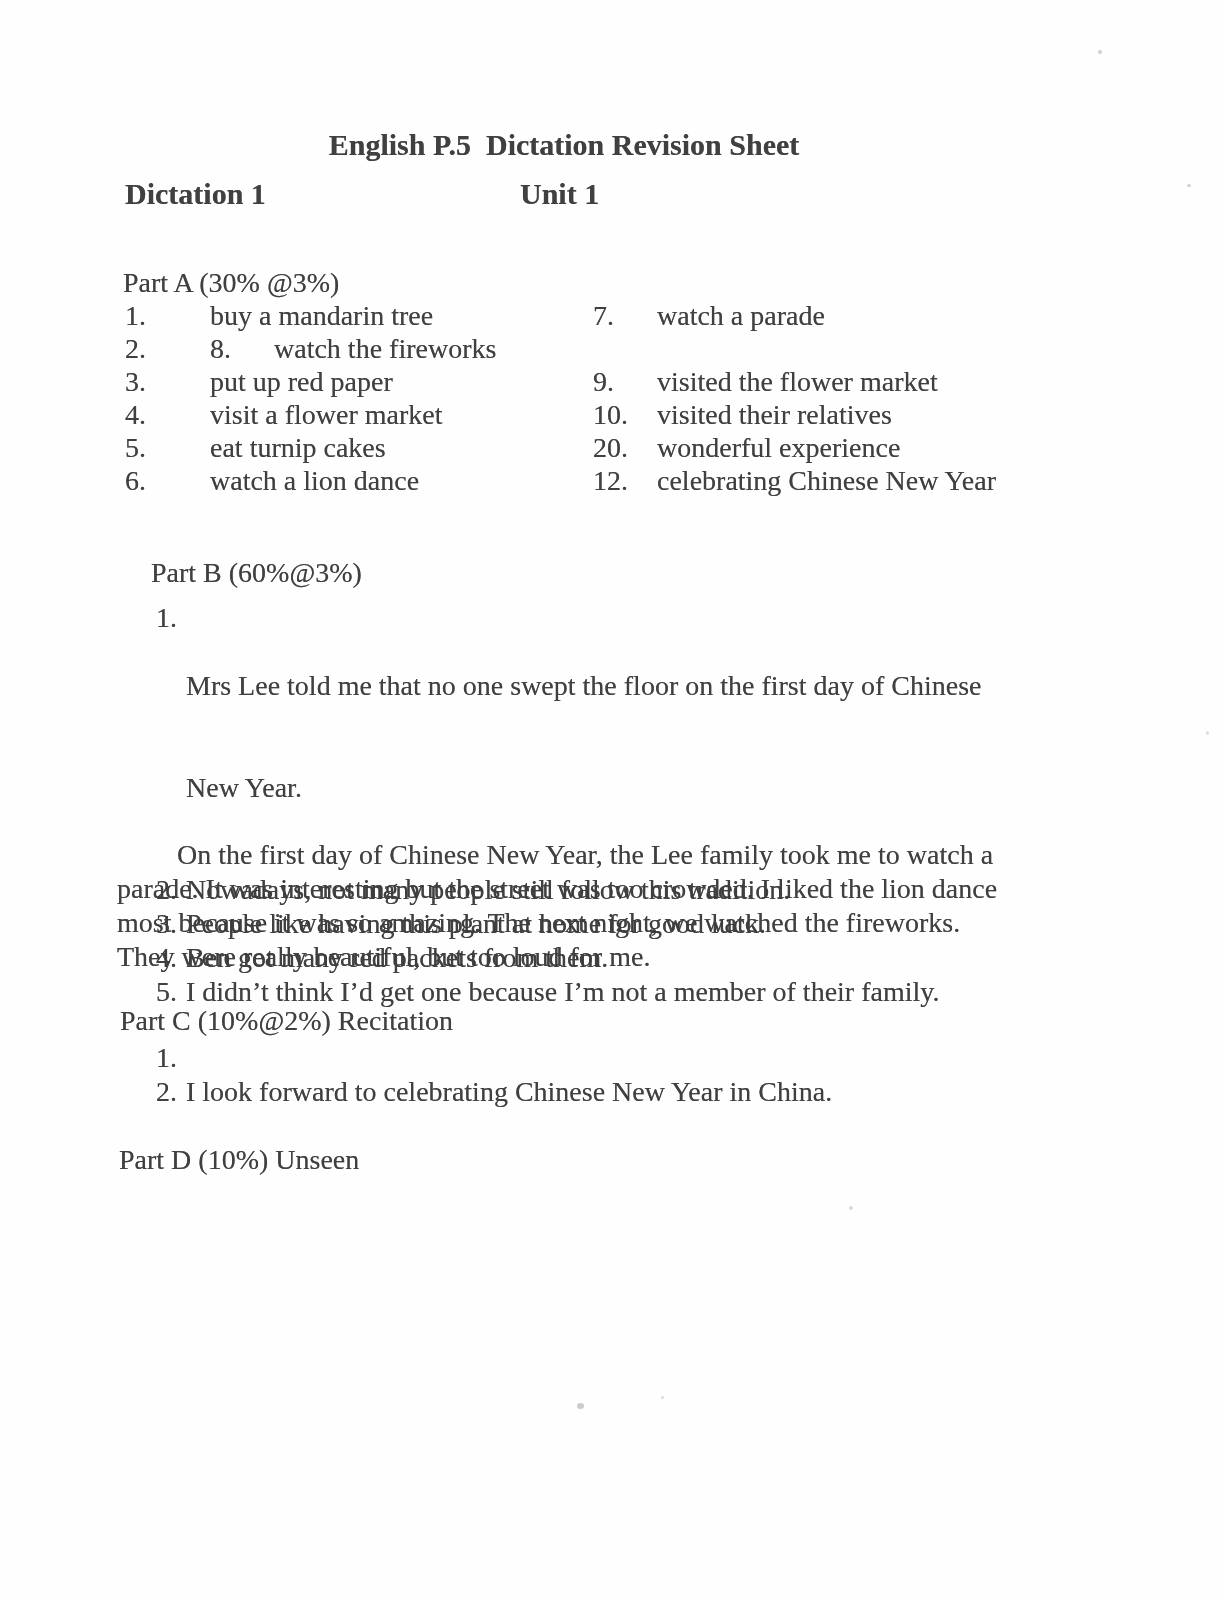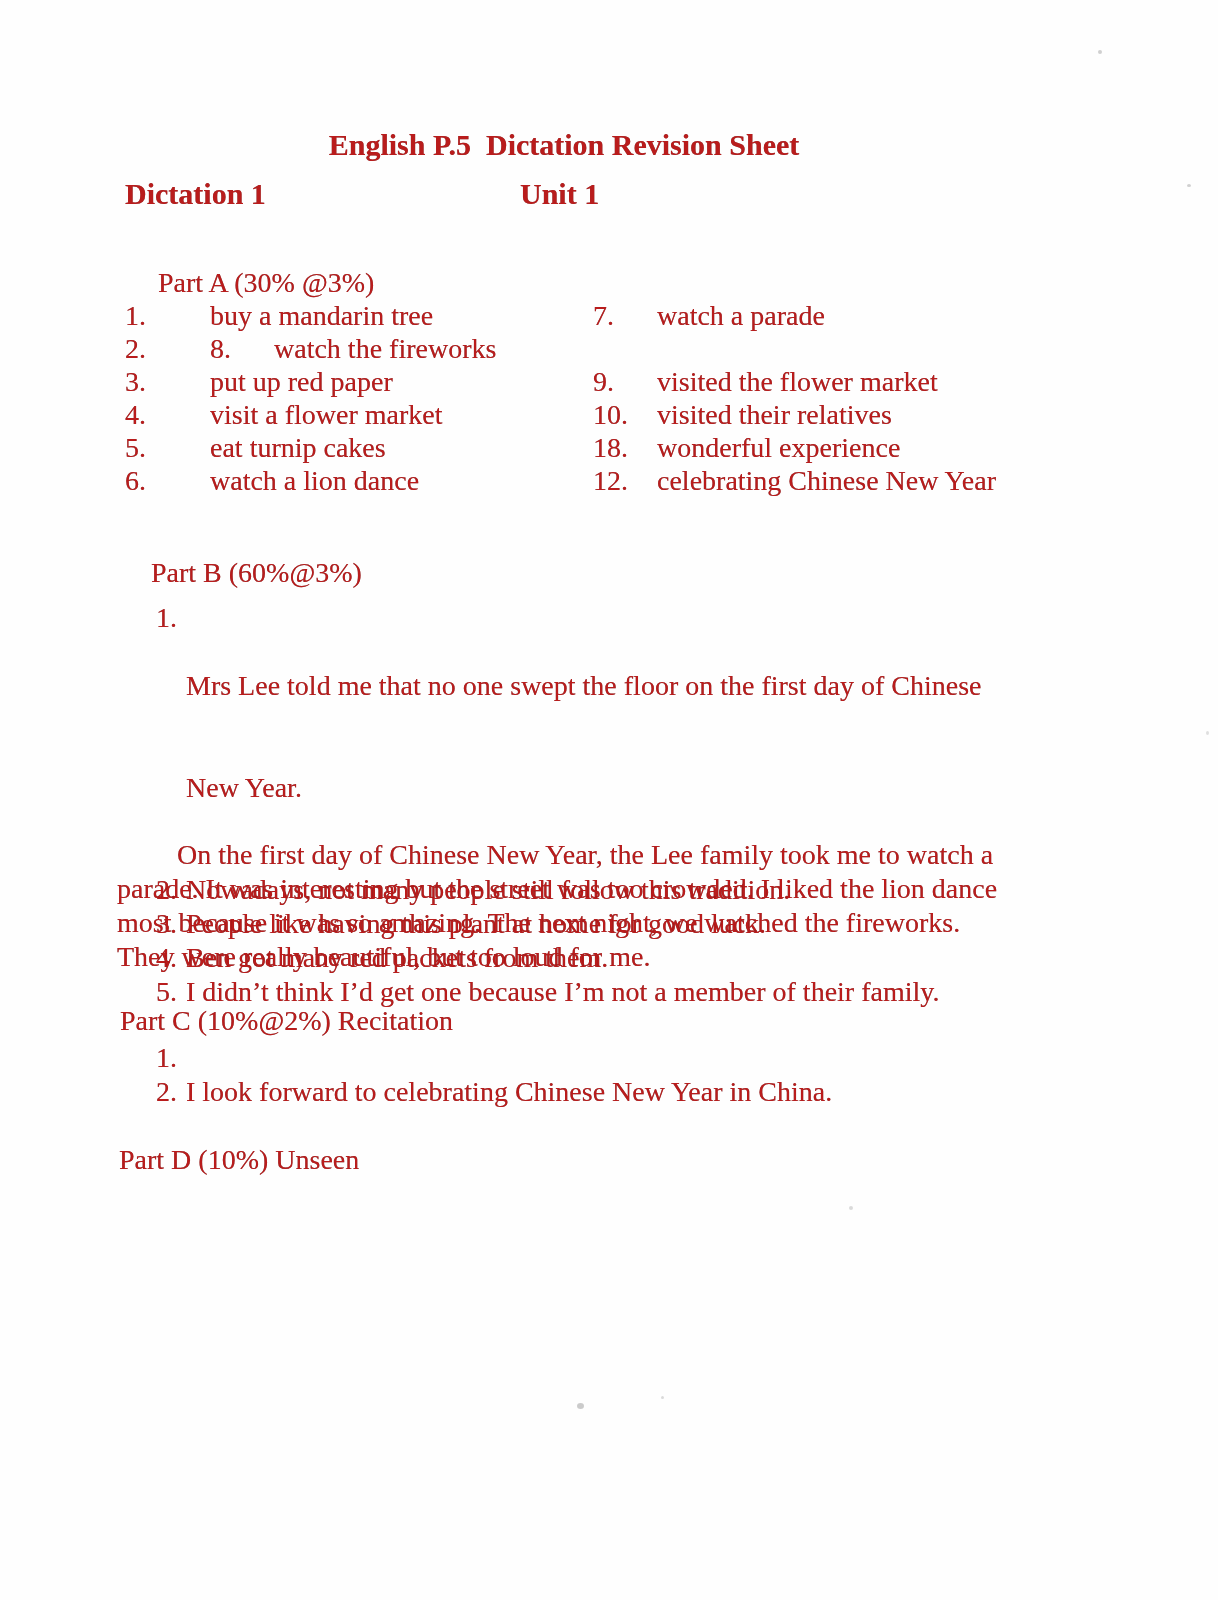--- a/index.html
+++ b/index.html
@@ -7,21 +7,21 @@
     padding: 0;
     background: #ffffff;
   }
   .page {
     position: relative;
     width: 1218px;
     height: 1600px;
     background: #fefefe;
     overflow: hidden;
     font-family: "Liberation Serif", "DejaVu Serif", serif;
-    color: #b91c1c;
+    color: #404040;
     font-size: 28px;
     line-height: 33px;
     text-shadow: 0 0 0.6px rgba(20,20,20,0.5);
   }
   .abs { position: absolute; }
 
   .doc-title {
     top: 128px;
     left: 0;
     width: 1128px;           
@@ -32,21 +32,21 @@
   }
   .subhead {
     font-weight: bold;
     font-size: 30px;
     white-space: pre;
   }
   .dictation-label { top: 177px; left: 125px; }
   .unit-label      { top: 177px; left: 520px; }
 
   .part-heading { white-space: pre; }
-  .pa-heading { top: 266px; left: 123px; margin-left: 35px; }
+  .pa-heading { top: 266px; left: 123px; }
   .pb-heading { top: 556px; left: 119px; margin-left: 32px; }
   .pc-heading { top: 1004px; left: 120px; }
   .pd-heading { top: 1143px; left: 119px; text-align: center; }
 
   
   .pa-grid { top: 299px; left: 125px; line-height: 33px; }
   .pa-row  { display: flex; }
   .pa-num-l  { width: 85px;  flex: none; }
   .pa-text-l { width: 383px; flex: none; white-space: pre; }
   .pa-num-r  { width: 64px;  flex: none; }
@@ -113,21 +113,21 @@
     </div>
     <div class="pa-row">
       <span class="pa-num-l">4.</span>
       <span class="pa-text-l">visit a flower market</span>
       <span class="pa-num-r">10.</span>
       <span class="pa-text-r">visited their relatives</span>
     </div>
     <div class="pa-row">
       <span class="pa-num-l">5.</span>
       <span class="pa-text-l">eat turnip cakes</span>
-      <span class="pa-num-r">18.</span>
+      <span class="pa-num-r">20.</span>
       <span class="pa-text-r">wonderful experience</span>
     </div>
     <div class="pa-row">
       <span class="pa-num-l">6.</span>
       <span class="pa-text-l">watch a lion dance</span>
       <span class="pa-num-r">12.</span>
       <span class="pa-text-r">celebrating Chinese New Year</span>
     </div>
   </div>
 

